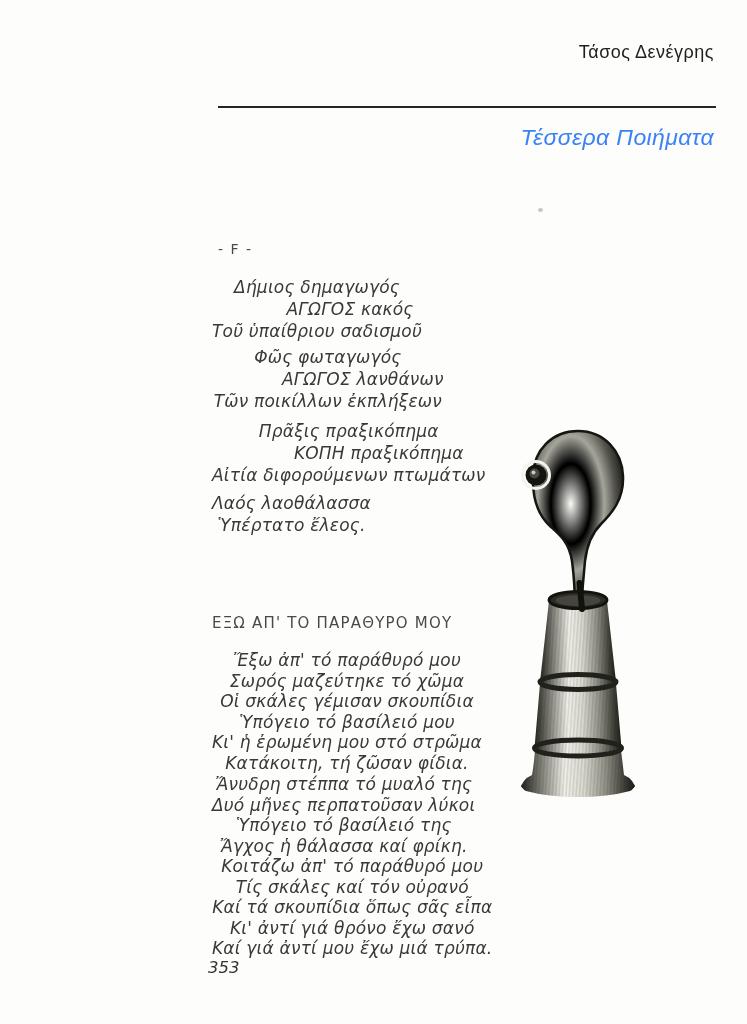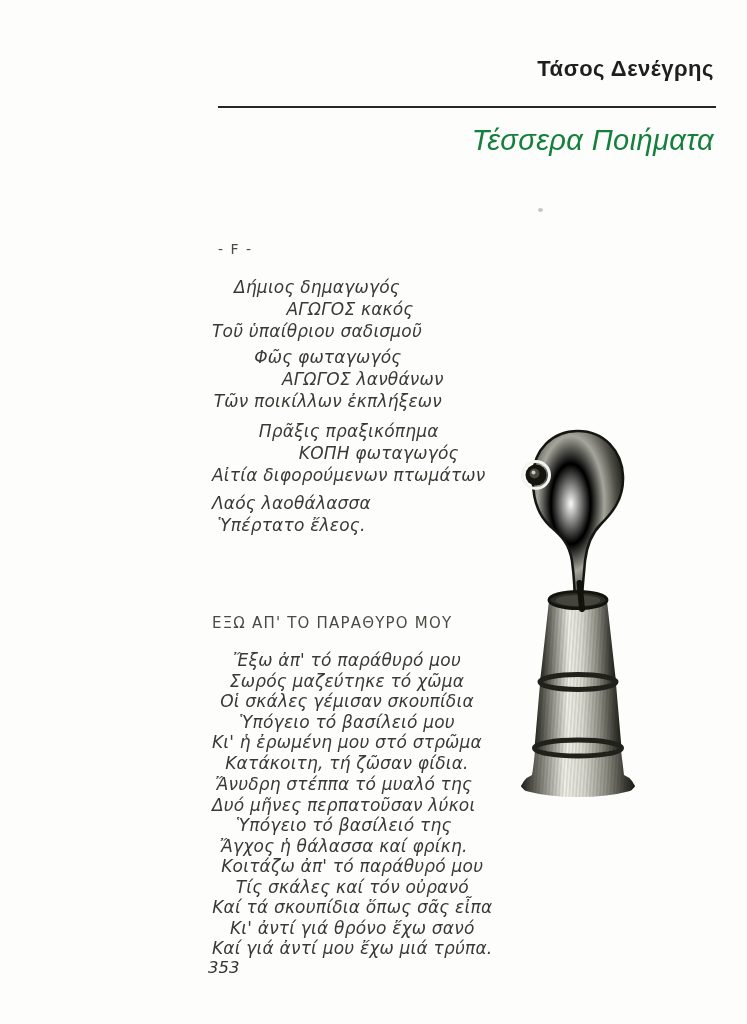--- a/index.html
+++ b/index.html
@@ -6,33 +6,33 @@
   .page{
     position:relative;
     width:747px;height:1024px;
     margin:0 auto;
     background:#fdfdfb;
     overflow:hidden;
     font-family:"Liberation Sans",sans-serif;
     color:#2e2e2a;
   }
   .author{
-    position:absolute;top:56px;right:33px;
-    font-size:22px;font-weight:bold;letter-spacing:.5px;
+    position:absolute;top:42px;right:33px;
+    font-size:18px;font-weight:normal;letter-spacing:.5px;
     color:#1f1f1c;
     font-family:"Liberation Sans","DejaVu Sans",sans-serif;
   }
   .rule{
     position:absolute;top:106px;left:218px;width:498px;height:2px;
     background:#262622;
   }
   .subtitle{
     position:absolute;top:124px;right:33px;
-    font-size:29px;font-style:italic;letter-spacing:.4px;
-    color:#15803d;
+    font-size:23px;font-style:italic;letter-spacing:.4px;
+    color:#3b82f6;
     font-family:"Liberation Sans","DejaVu Sans",sans-serif;
   }
   .section-label{
     position:absolute;top:241px;left:218px;
     font-size:14px;letter-spacing:1.5px;color:#4b4b46;
     font-family:"DejaVu Sans",sans-serif;
   }
   .stanza{position:absolute;left:212px;}
   .stanza p{
     margin:0;
@@ -82,21 +82,21 @@
   </div>
 
   <div class="stanza p1" style="top:346px">
     <p>Φῶς φωταγωγός</p>
     <p style="margin-left:70px">ΑΓΩΓΟΣ λανθάνων</p>
     <p>Τῶν ποικίλλων ἐκπλήξεων</p>
   </div>
 
   <div class="stanza p1" style="top:420px">
     <p>Πρᾶξις πραξικόπημα</p>
-    <p style="margin-left:60px">ΚΟΠΗ φωταγωγός</p>
+    <p style="margin-left:60px">ΚΟΠΗ πραξικόπημα</p>
     <p>Αἰτία διφορούμενων πτωμάτων</p>
   </div>
 
   <div class="stanza p1" style="top:492px">
     <p>Λαός λαοθάλασσα</p>
     <p>Ὑπέρτατο ἔλεος.</p>
   </div>
 
   <div class="poem2-title">ΕΞΩ ΑΠ' ΤΟ ΠΑΡΑΘΥΡΟ ΜΟΥ</div>
 

